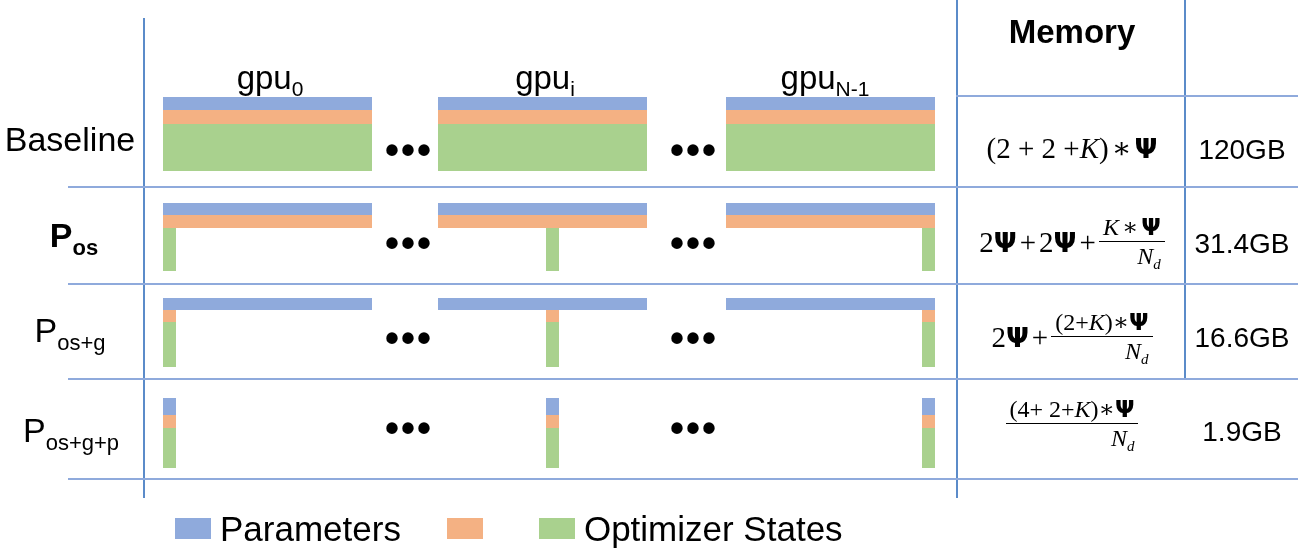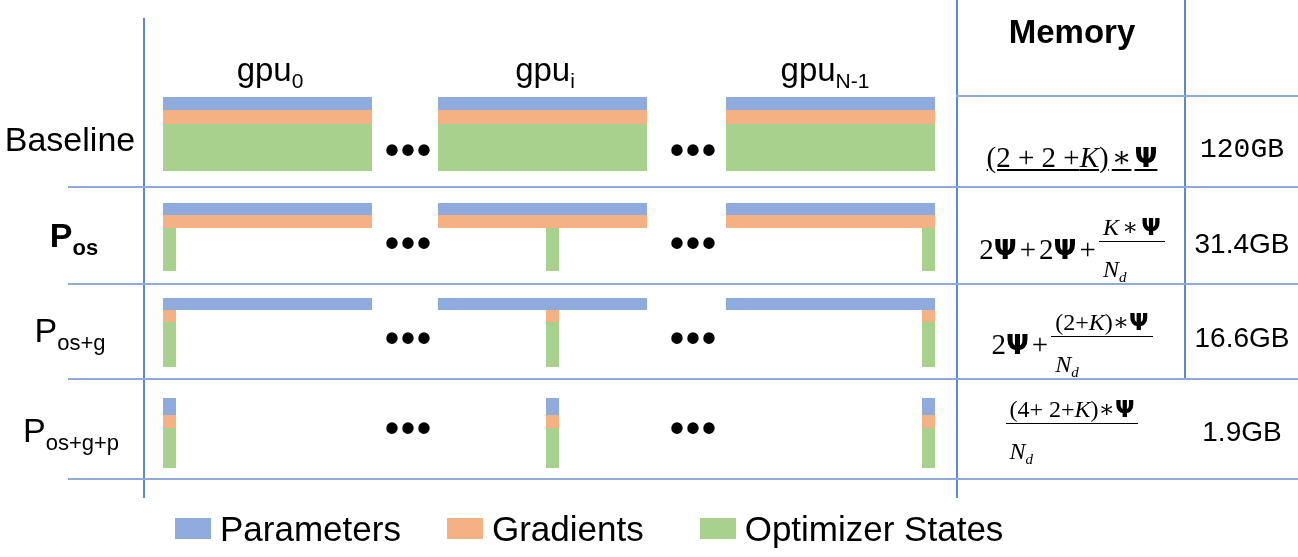--- a/index.html
+++ b/index.html
@@ -19,20 +19,21 @@
     position:absolute;text-align:center;
     font-size:34px;line-height:1;white-space:nowrap;
     font-family:"Liberation Sans","DejaVu Sans",sans-serif;
   }
   .rowlabel .sub{font-size:22px;vertical-align:-0.38em;letter-spacing:0px;}
 
   
   .gpuhdr{
     position:absolute;font-size:33px;line-height:1;white-space:nowrap;
     text-align:center;
+    margin-top:8px;
   }
   .gpuhdr .sub{font-size:21px;vertical-align:-0.35em;}
 
   
   .bar{position:absolute;}
   .c-param{background:#8FAADC;}
   .c-grad{background:#F4B183;}
   .c-opt{background:#A9D18E;}
 
   
@@ -55,23 +56,23 @@
   .params-hdr .sub{font-size:14px;vertical-align:-0.35em;}
 
   .formula{
     position:absolute;text-align:center;white-space:nowrap;
     font-family:"Liberation Serif","DejaVu Serif",serif;
     font-size:29px;line-height:1;
   }
   .formula .psi{font-family:"DejaVu Sans","Liberation Sans",sans-serif;font-weight:bold;font-size:27px;}
   .formula .it{font-style:italic;}
   .formula .op{padding:0 3px;}
-  .frac{display:inline-block;vertical-align:middle;text-align:left;position:relative;top:-2px;}
+  .frac{display:inline-block;vertical-align:middle;text-align:right;position:relative;top:-2px;}
   .frac .num{display:block;font-size:24px;line-height:1.12;padding:0 4px;}
-  .frac .den{display:block;font-size:24px;line-height:1.15;border-top:1.6px solid #000;padding:14px 4px 0;}
+  .frac .den{display:block;font-size:24px;line-height:1.15;border-top:1.6px solid #000;padding:1px 4px 0;}
   .frac .den .it{font-style:italic;}
   .frac .sub{font-size:15px;vertical-align:-0.33em;font-style:italic;}
   .frac .psi{font-size:23px;}
 
   .memval{
     position:absolute;text-align:center;font-size:28px;line-height:1;
     white-space:nowrap;
   }
 
   
@@ -173,49 +174,48 @@
 
   <div class="dots" style="left:385px;top:140px;">•••</div>
   <div class="dots" style="left:670px;top:140px;">•••</div>
   <div class="dots" style="left:385px;top:233px;">•••</div>
   <div class="dots" style="left:670px;top:233px;">•••</div>
   <div class="dots" style="left:385px;top:328px;">•••</div>
   <div class="dots" style="left:670px;top:328px;">•••</div>
   <div class="dots" style="left:385px;top:418px;">•••</div>
   <div class="dots" style="left:670px;top:418px;">•••</div>
 
-  <div class="formula" style="left:962px;top:143px;width:220px;text-decoration:underline;">
+  <div class="formula" style="left:962px;top:134px;width:220px;">
     <span>(2 + 2 +</span><span class="it">K</span><span>)</span><span class="op">∗</span><span class="psi">Ψ</span>
   </div>
 
   <div class="formula" style="left:962px;top:216px;width:220px;">
     <span>2</span><span class="psi">Ψ</span><span class="op">+</span><span>2</span><span class="psi">Ψ</span><span class="op">+</span><span class="frac"><span class="num"><span class="it">K</span><span class="op">∗</span><span class="psi">Ψ</span></span><span class="den"><span class="it">N</span><span class="sub">d</span></span></span>
   </div>
 
   <div class="formula" style="left:962px;top:311px;width:220px;">
     <span>2</span><span class="psi">Ψ</span><span class="op">+</span><span class="frac"><span class="num"><span>(2+</span><span class="it">K</span><span>)</span><span>∗</span><span class="psi">Ψ</span></span><span class="den"><span class="it">N</span><span class="sub">d</span></span></span>
   </div>
 
   <div class="formula" style="left:962px;top:398px;width:220px;">
     <span class="frac"><span class="num"><span>(4+ 2+</span><span class="it">K</span><span>)</span><span>∗</span><span class="psi">Ψ</span></span><span class="den"><span class="it">N</span><span class="sub">d</span></span></span>
   </div>
 
-  <div class="memval" style="left:1186px;top:136px;width:112px;font-family:Liberation Mono, monospace;">120GB</div>
+  <div class="memval" style="left:1186px;top:136px;width:112px;">120GB</div>
   <div class="memval" style="left:1186px;top:230px;width:112px;">31.4GB</div>
   <div class="memval" style="left:1186px;top:324px;width:112px;">16.6GB</div>
   <div class="memval" style="left:1186px;top:418px;width:112px;">1.9GB</div>
 
   <div class="legend" style="left:175px;top:511px;">
     <div class="lg-item">
       <span class="lg-swatch c-param"></span>
       <span class="lg-text">Parameters</span>
     </div>
     <div class="lg-item" style="margin-left:46px;">
       <span class="lg-swatch c-grad"></span>
-      <span class="lg-text">Gradients</span>
     </div>
     <div class="lg-item" style="margin-left:56px;">
       <span class="lg-swatch c-opt"></span>
       <span class="lg-text">Optimizer States</span>
     </div>
   </div>
 
 </div>
 
 </body></html>

